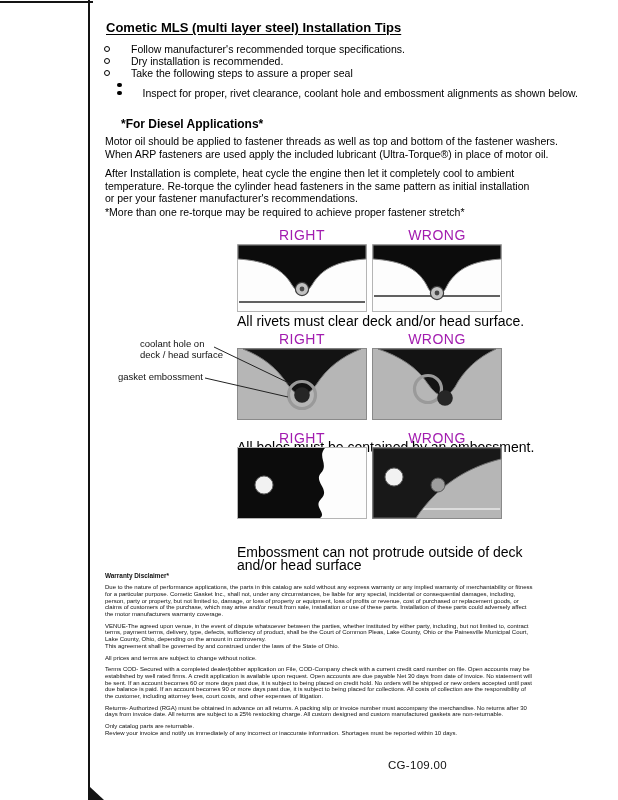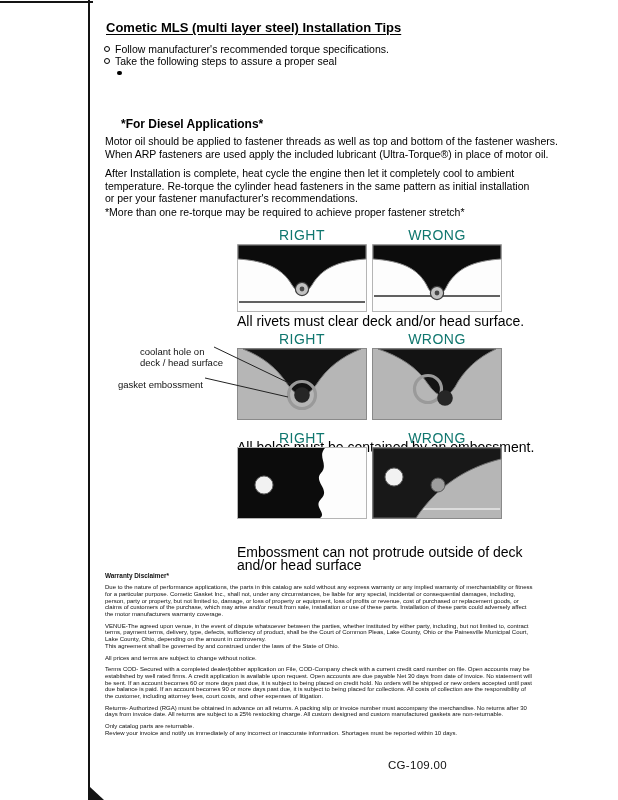--- a/index.html
+++ b/index.html
@@ -12,37 +12,37 @@
   
   .left-rule   { left: 88px; top: 0; width: 2px; height: 800px; background: #141414; }
   .top-tick    { left: 0; top: 1px; width: 93px; height: 2px; background: #141414; }
   .corner-mark { left: 90px; top: 787px; width: 0; height: 0;
                  border-bottom: 13px solid #141414; border-right: 14px solid transparent; }
 
   .title { left: 106px; top: 20px; font-size: 13px; font-weight: bold;
            text-decoration: underline; text-underline-offset: 2px; }
 
   .bullets { left: 104px; top: 43px; font-size: 10.5px; line-height: 12px; }
-  .b-row { display: flex; align-items: flex-start; }
+  .b-row { display: flex; align-items: flex-start; gap: 16px; }
   .b-row.sub { margin-left: 13px; }
   .marker-open { flex: 0 0 auto; width: 4px; height: 4px; border: 1px solid #000;
                  border-radius: 50%; margin: 3px 5px 0 0; }
   .marker-fill { flex: 0 0 auto; width: 4.5px; height: 4.5px; background: #000;
                  border-radius: 50%; margin: 3.5px 5px 0 0; }
 
   .diesel-heading { left: 105px; top: 117px; font-size: 12px; font-weight: bold; margin-left: 16px; }
   .body-text { font-size: 10.5px; line-height: 12.6px; white-space: pre-line; }
   .dpara1 { left: 105px; top: 135px; width: 478px; }
   .dpara2 { left: 105px; top: 167px; width: 478px; }
   .dpara3 { left: 105px; top: 206px; width: 478px; }
 
-  .fig-label { width: 130px; text-align: center; font-size: 14px; color: #0f766e;
+  .fig-label { width: 130px; text-align: center; font-size: 14px; color: #a21caf;
                letter-spacing: 0.5px; }
   .caption { font-size: 14px; line-height: 12.5px; white-space: pre-line; }
-  .callout { font-size: 9.5px; line-height: 10.5px; white-space: pre-line; color: #111; margin-top: 8px; }
+  .callout { font-size: 9.5px; line-height: 10.5px; white-space: pre-line; color: #111; }
 
   .overlay { left: 0; top: 0; width: 618px; height: 800px; pointer-events: none; }
 
   .warranty { left: 105px; top: 573px; width: 430px; font-size: 6px;
               line-height: 6.7px; color: #101010; }
   .warranty h2 { font-size: 6.4px; font-weight: bold; margin: 0 0 4.5px 0; }
   .warranty p  { margin: 0 0 5px 0; white-space: pre-line; }
 
   .footer-code { left: 388px; top: 759px; font-size: 11.5px; color: #111; letter-spacing: 0.3px; }
 </style>
@@ -57,24 +57,32 @@
 
   <div class="abs title">Cometic MLS (multi layer steel) Installation Tips</div>
 
   <div class="abs bullets">
     <div class="b-row">
       <span class="marker-open"></span>
       <span>Follow manufacturer's recommended torque specifications.</span>
     </div>
     <div class="b-row">
       <span class="marker-open"></span>
+      <span>Dry installation is recommended.</span>
+    </div>
+    <div class="b-row">
+      <span class="marker-open"></span>
       <span>Take the following steps to assure a proper seal</span>
     </div>
     <div class="b-row sub">
       <span class="marker-fill"></span>
+    </div>
+    <div class="b-row sub">
+      <span class="marker-fill"></span>
+      <span>Inspect for proper, rivet clearance, coolant hole and embossment alignments as shown below.</span>
     </div>
   </div>
 
   <div class="abs diesel-heading">*For Diesel Applications*</div>
   <div class="abs body-text dpara1">Motor oil should be applied to fastener threads as well as top and bottom of the fastener washers.
 When ARP fasteners are used apply the included lubricant (Ultra-Torque®) in place of motor oil.</div>
   <div class="abs body-text dpara2">After Installation is complete, heat cycle the engine then let it completely cool to ambient
 temperature. Re-torque the cylinder head fasteners in the same pattern as initial installation
 or per your fastener manufacturer's recommendations.</div>
   <div class="abs body-text dpara3">*More than one re-torque may be required to achieve proper fastener stretch*</div>

